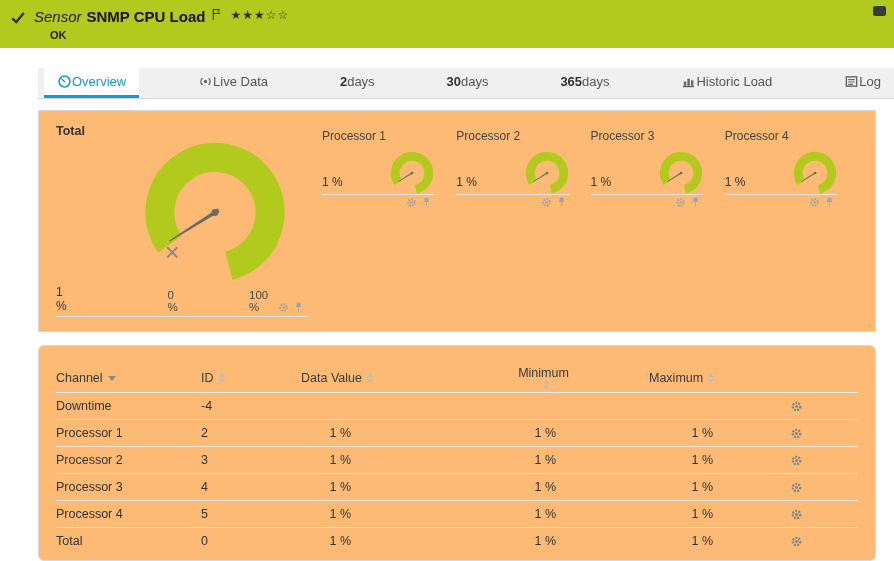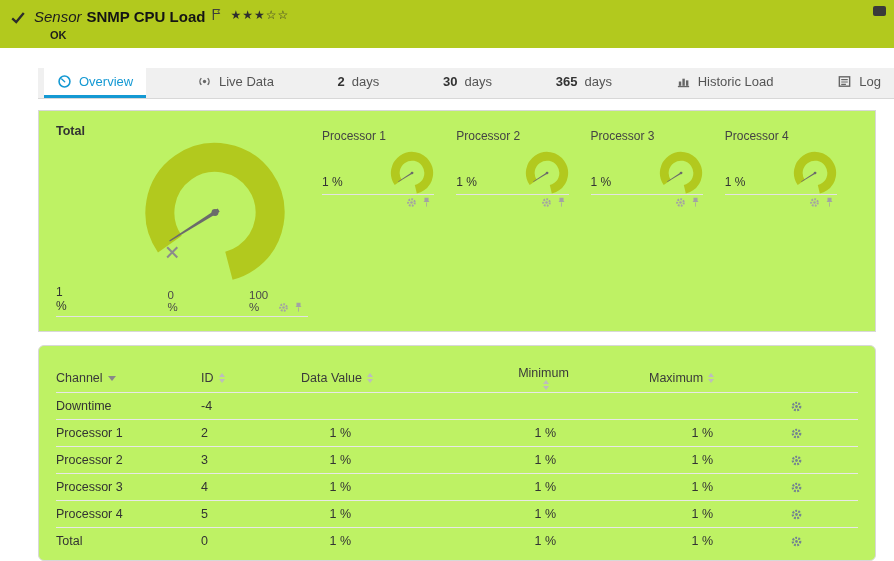--- a/index.html
+++ b/index.html
@@ -31,34 +31,34 @@
   .status{font-size:11px;font-weight:bold;color:#1d1d1d;margin:4px 0 0 16px;}
   .corner{position:absolute;right:8px;top:6px;width:13px;height:10px;background:#3a3a3a;border-radius:2px;}
   
   .tabstrip{
     margin:20px 0 0 38px;height:31px;
     background:#f0f0f0;border-bottom:1px solid var(--border);
     display:flex;justify-content:space-between;align-items:stretch;
     padding-left:6px;
   }
   .tab{
-    display:flex;align-items:center;gap:7px;padding:0 13px;
+    display:flex;align-items:center;padding:0 13px;
     color:#555;cursor:pointer;border-bottom:3px solid transparent;
   }
   .tab .ticon{width:15px;height:15px;color:#666;flex:0 0 auto;}
   .tab .num{font-weight:bold;color:#333;}
   .tab.active{
     background:#fff;color:var(--blue);
     border-bottom:3px solid var(--blue);
   }
   .tab.active .ticon{color:var(--blue);}
   .tab.active span{color:var(--blue);}
   
   .panel{
-    margin:0 18px 0 38px;background:#bef264;
+    margin:0 18px 0 38px;background:#fdba74;
     border:1px solid var(--border);
   }
   .gauge-panel{
     margin-top:11px;height:222px;
     display:flex;padding:13px 16px 14px 17px;
   }
   
   .big-gauge{
     width:252px;display:flex;flex-direction:column;
     border-bottom:1px solid #e3e3e3;padding-bottom:3px;

